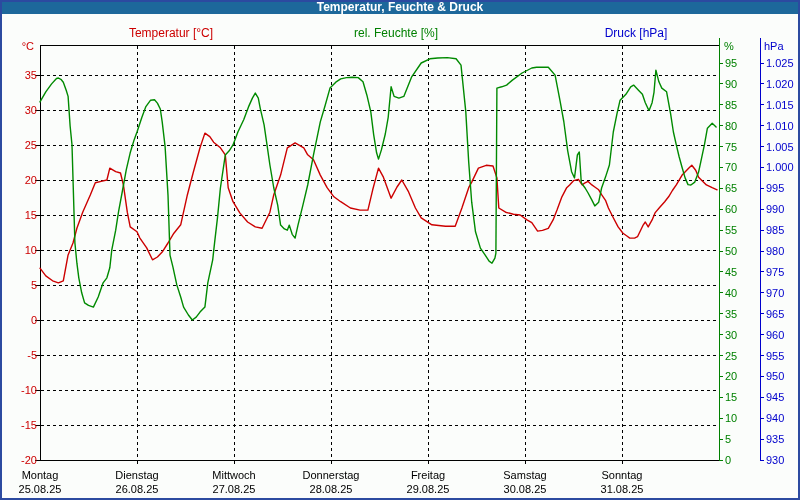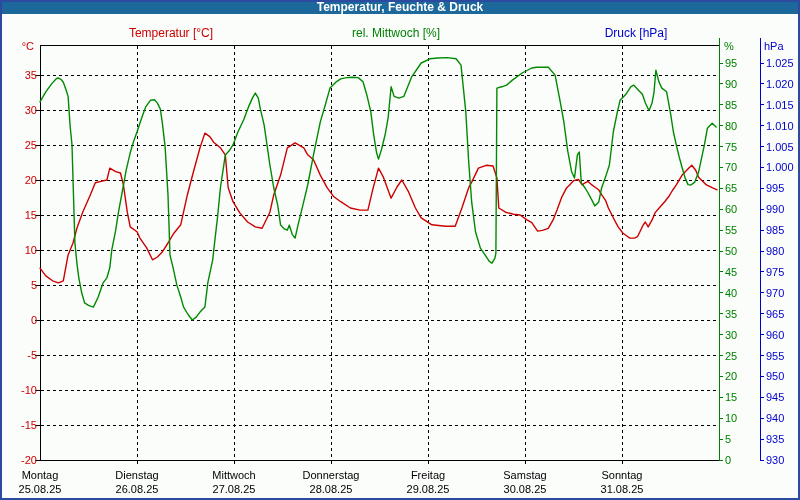--- a/index.html
+++ b/index.html
@@ -25,21 +25,21 @@
   svg text{font-family:"Liberation Sans",sans-serif;font-size:11px;}
 </style>
 </head>
 <body>
 
 <div class="titlebar">
   <span>Temperatur, Feuchte &amp; Druck</span>
 </div>
 
 <span class="legend-label" id="legend-temp" style="left: 147px; color: rgb(204, 0, 0); margin-left: 24px;">Temperatur [°C]</span>
-<span class="legend-label" id="legend-hum" style="left: 396px; color: rgb(0, 128, 0);">rel. Mittwoch [%]</span>
+<span class="legend-label" id="legend-hum" style="left: 396px; color: rgb(0, 128, 0);">rel. Feuchte [%]</span>
 <span class="legend-label" id="legend-pres" style="left: 636px; color: rgb(0, 0, 204);">Druck [hPa]</span>
 
 <span class="unit-label" id="unit-temp" style="color: rgb(204, 0, 0);">°C</span>
 <span class="unit-label" id="unit-hum" style="color: rgb(0, 128, 0);">%</span>
 <span class="unit-label" id="unit-pres" style="color: rgb(0, 0, 204);">hPa</span>
 
 <svg id="chart" width="800" height="500">
     <line x1="41" y1="75" x2="718" y2="75" stroke="#000000" stroke-width="1" shape-rendering="crispEdges" stroke-dasharray="3,3"></line>
     <line x1="41" y1="110" x2="718" y2="110" stroke="#000000" stroke-width="1" shape-rendering="crispEdges" stroke-dasharray="3,3"></line>
     <line x1="41" y1="145" x2="718" y2="145" stroke="#000000" stroke-width="1" shape-rendering="crispEdges" stroke-dasharray="3,3"></line>

